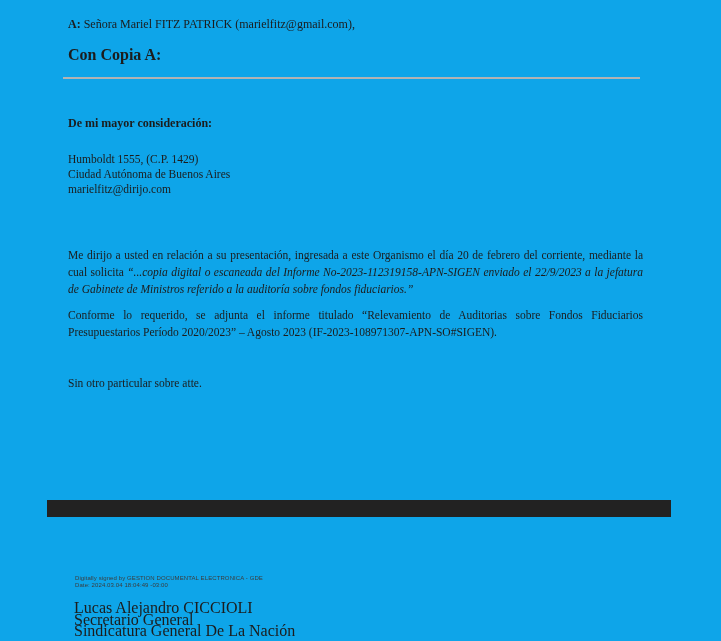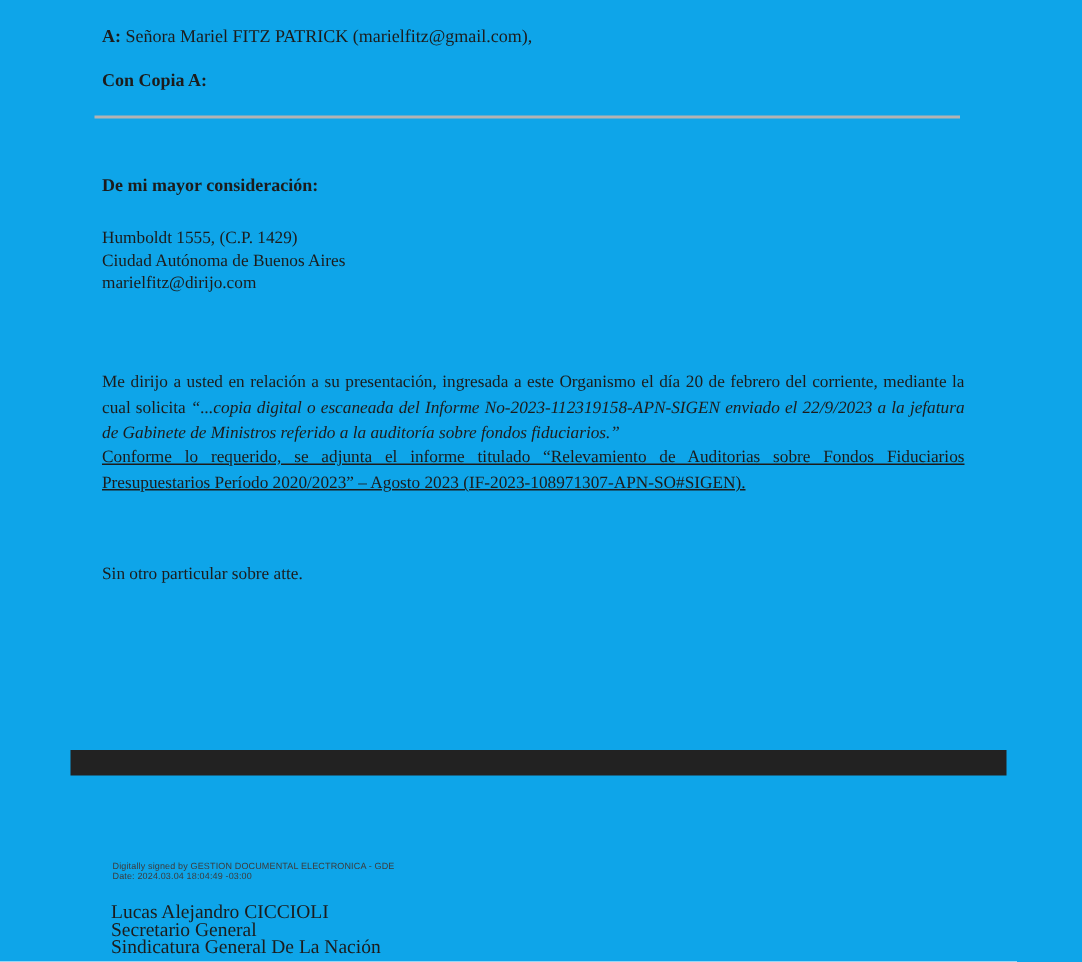--- a/index.html
+++ b/index.html
@@ -17,21 +17,21 @@
     overflow: hidden;
   }
   .abs { position: absolute; }
 
   .recipient-line {
     top: 17px; left: 68px; right: 70px;
     font-size: 12px;
   }
   .cc-line {
     top: 46px; left: 68px;
-    font-size: 12px;
+    font-size: 16px;
     font-weight: bold;
   }
   .divider {
     top: 77px; left: 63px;
     width: 577px; height: 2px;
     background: #b3b3b3;
   }
   .salutation {
     top: 116px; left: 68px;
     font-size: 12px;
@@ -42,21 +42,21 @@
     font-size: 11.5px;
     line-height: 15px;
   }
   .para {
     left: 68px; width: 575px;
     font-size: 11.5px;
     line-height: 17px;
     text-align: justify;
   }
   .para-1 { top: 247px; }
-  .para-2 { top: 297px; text-decoration: underline; }
+  .para-2 { top: 307px; }
   .italic { font-style: italic; }
   .bold { font-weight: bold; }
   .closing {
     top: 377px; left: 68px;
     font-size: 11.5px;
   }
   .redaction-bar {
     top: 500px; left: 47px;
     width: 624px; height: 17px;
     background: #222222;
@@ -64,21 +64,21 @@
   .stamp {
     top: 575px; left: 75px;
     font-family: "Liberation Sans", sans-serif;
     font-size: 6px;
     line-height: 7px;
     color: #3c3c3c;
     letter-spacing: 0.1px;
   }
   .signatory {
     top: 602px; left: 74px;
-    font-size: 13px;
+    font-size: 16px;
     line-height: 11.5px;
   }
 </style>
 </head>
 <body>
 
 <div class="page">
 
   <div class="abs recipient-line">
     <span class="bold">A:</span>

